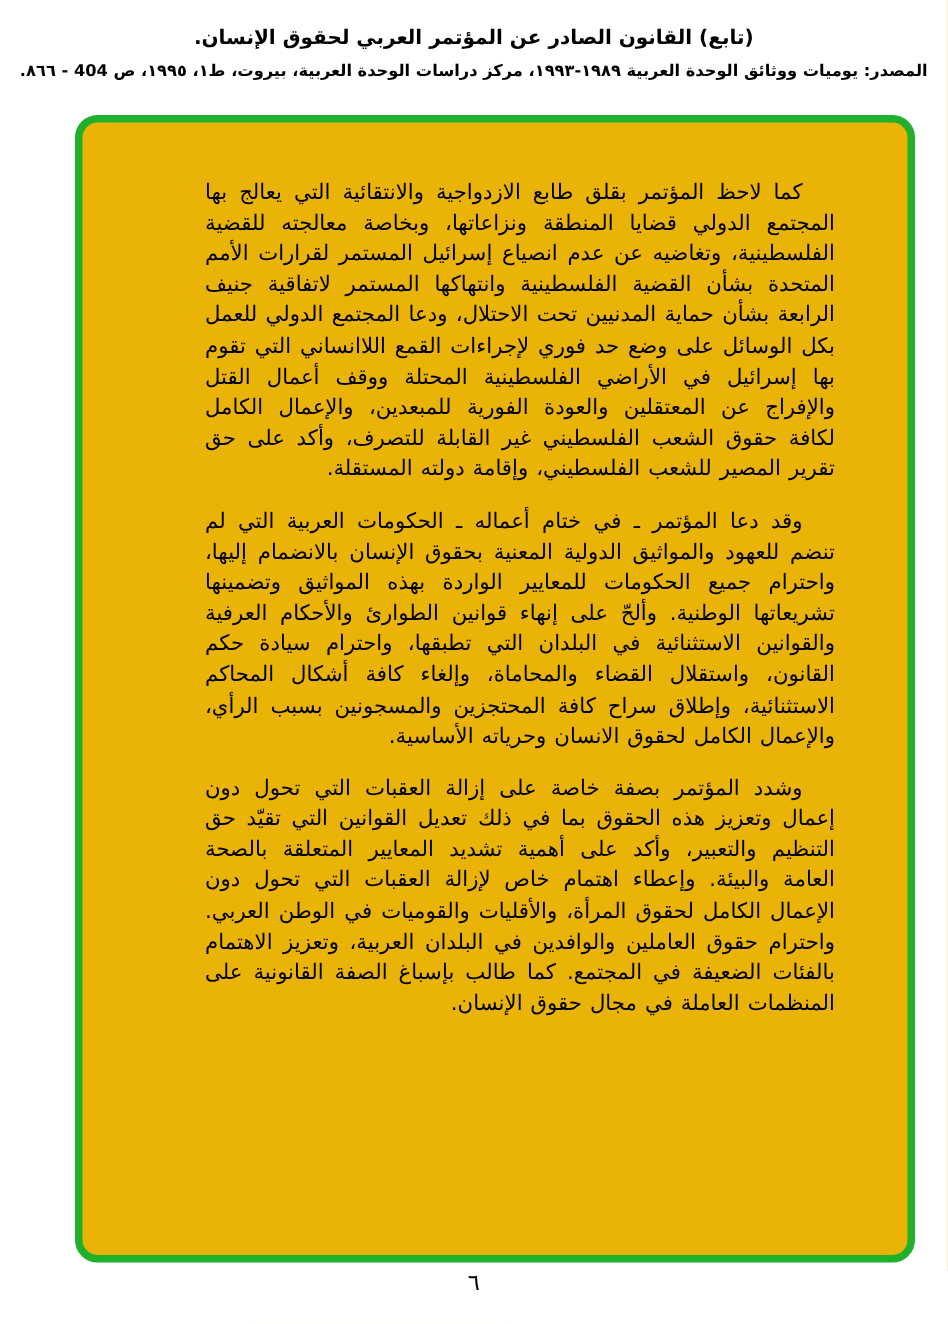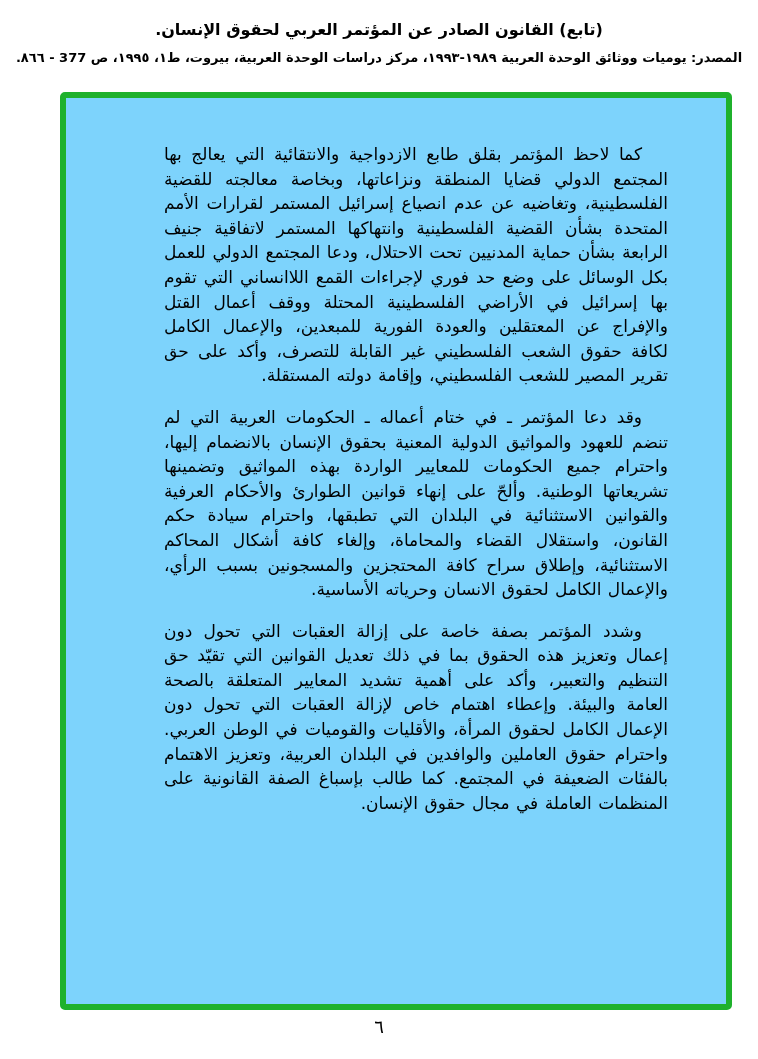--- a/index.html
+++ b/index.html
@@ -38,22 +38,22 @@
     direction: rtl;
   }
   .content-frame {
     position: absolute;
     left: 60px;
     top: 92px;
     width: 672px;
     height: 918px;
     box-sizing: border-box;
     border: 6px solid #1fb12c;
-    border-radius: 5px;
-    background: #7dd3fc;
+    border-radius: 18px;
+    background: #eab308;
   }
   .content-inner {
     box-sizing: border-box;
     width: 100%;
     height: 100%;
     padding: 44px 58px 20px 98px; 
     overflow: hidden;
   }
   .content-inner p {
     margin: 0 0 17px 0;
@@ -74,21 +74,21 @@
     direction: rtl;
   }
 </style>
 </head>
 <body>
 
 <div class="page">
 
   <div class="doc-title">(تابع) القانون الصادر عن المؤتمر العربي لحقوق الإنسان.</div>
 
-  <div class="doc-source">المصدر: يوميات ووثائق الوحدة العربية ١٩٨٩-١٩٩٣، مركز دراسات الوحدة العربية، بيروت، ط١، ١٩٩٥، ص 377 - ٨٦٦.</div>
+  <div class="doc-source">المصدر: يوميات ووثائق الوحدة العربية ١٩٨٩-١٩٩٣، مركز دراسات الوحدة العربية، بيروت، ط١، ١٩٩٥، ص 404 - ٨٦٦.</div>
 
   <div class="content-frame" style="border-color: rgb(31, 177, 44);">
     <div class="content-inner">
       <p>كما لاحظ المؤتمر بقلق طابع الازدواجية والانتقائية التي يعالج بها المجتمع الدولي قضايا المنطقة ونزاعاتها، وبخاصة معالجته للقضية الفلسطينية، وتغاضيه عن عدم انصياع إسرائيل المستمر لقرارات الأمم المتحدة بشأن القضية الفلسطينية وانتهاكها المستمر لاتفاقية جنيف الرابعة بشأن حماية المدنيين تحت الاحتلال، ودعا المجتمع الدولي للعمل بكل الوسائل على وضع حد فوري لإجراءات القمع اللاانساني التي تقوم بها إسرائيل في الأراضي الفلسطينية المحتلة ووقف أعمال القتل والإفراج عن المعتقلين والعودة الفورية للمبعدين، والإعمال الكامل لكافة حقوق الشعب الفلسطيني غير القابلة للتصرف، وأكد على حق تقرير المصير للشعب الفلسطيني، وإقامة دولته المستقلة.</p>
       <p>وقد دعا المؤتمر ـ في ختام أعماله ـ الحكومات العربية التي لم تنضم للعهود والمواثيق الدولية المعنية بحقوق الإنسان بالانضمام إليها، واحترام جميع الحكومات للمعايير الواردة بهذه المواثيق وتضمينها تشريعاتها الوطنية. وألحّ على إنهاء قوانين الطوارئ والأحكام العرفية والقوانين الاستثنائية في البلدان التي تطبقها، واحترام سيادة حكم القانون، واستقلال القضاء والمحاماة، وإلغاء كافة أشكال المحاكم الاستثنائية، وإطلاق سراح كافة المحتجزين والمسجونين بسبب الرأي، والإعمال الكامل لحقوق الانسان وحرياته الأساسية.</p>
       <p>وشدد المؤتمر بصفة خاصة على إزالة العقبات التي تحول دون إعمال وتعزيز هذه الحقوق بما في ذلك تعديل القوانين التي تقيّد حق التنظيم والتعبير، وأكد على أهمية تشديد المعايير المتعلقة بالصحة العامة والبيئة. وإعطاء اهتمام خاص لإزالة العقبات التي تحول دون الإعمال الكامل لحقوق المرأة، والأقليات والقوميات في الوطن العربي. واحترام حقوق العاملين والوافدين في البلدان العربية، وتعزيز الاهتمام بالفئات الضعيفة في المجتمع. كما طالب بإسباغ الصفة القانونية على المنظمات العاملة في مجال حقوق الإنسان.</p>
     </div>
   </div>
 
   <div class="page-number">٦</div>

